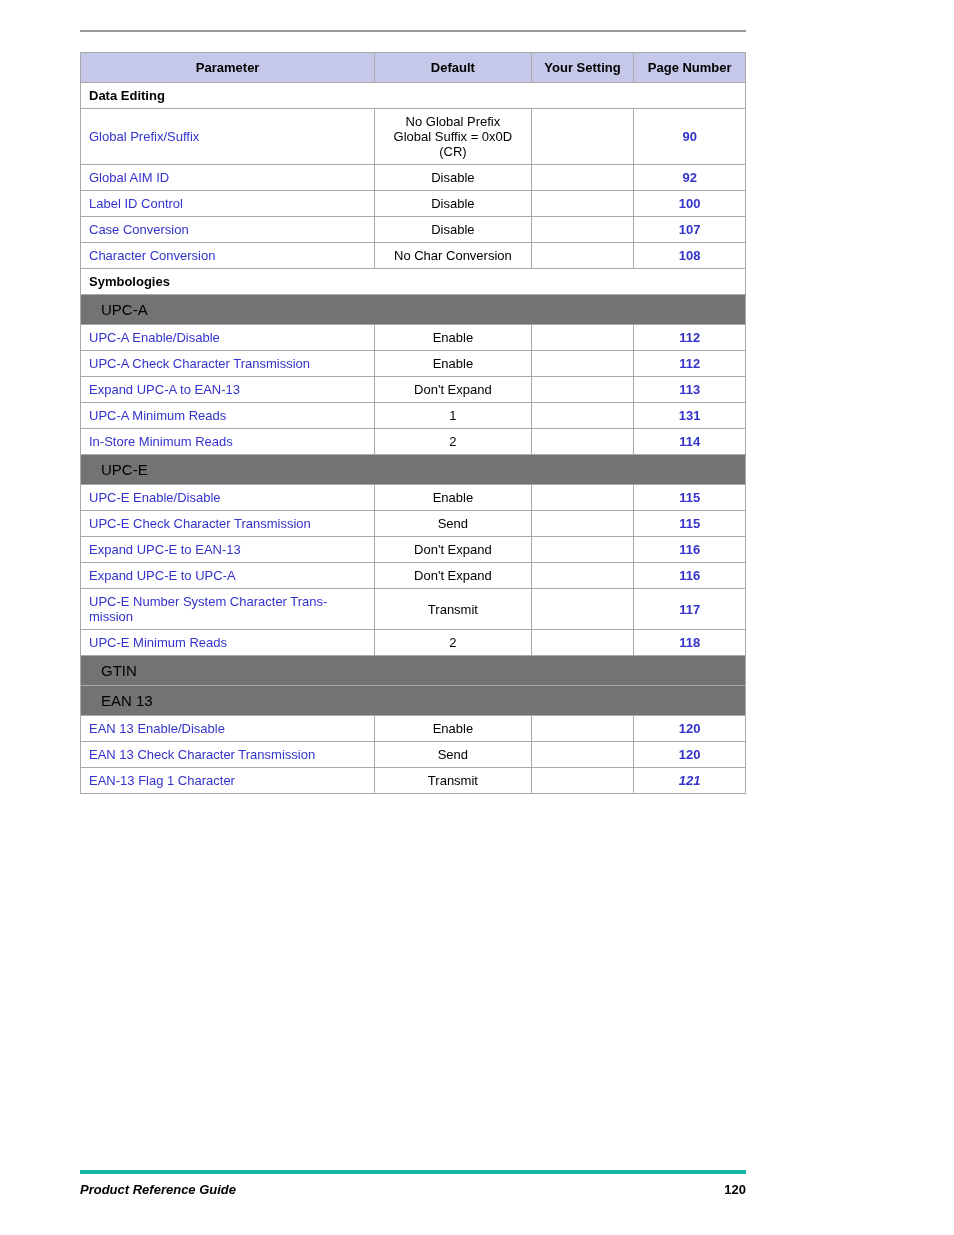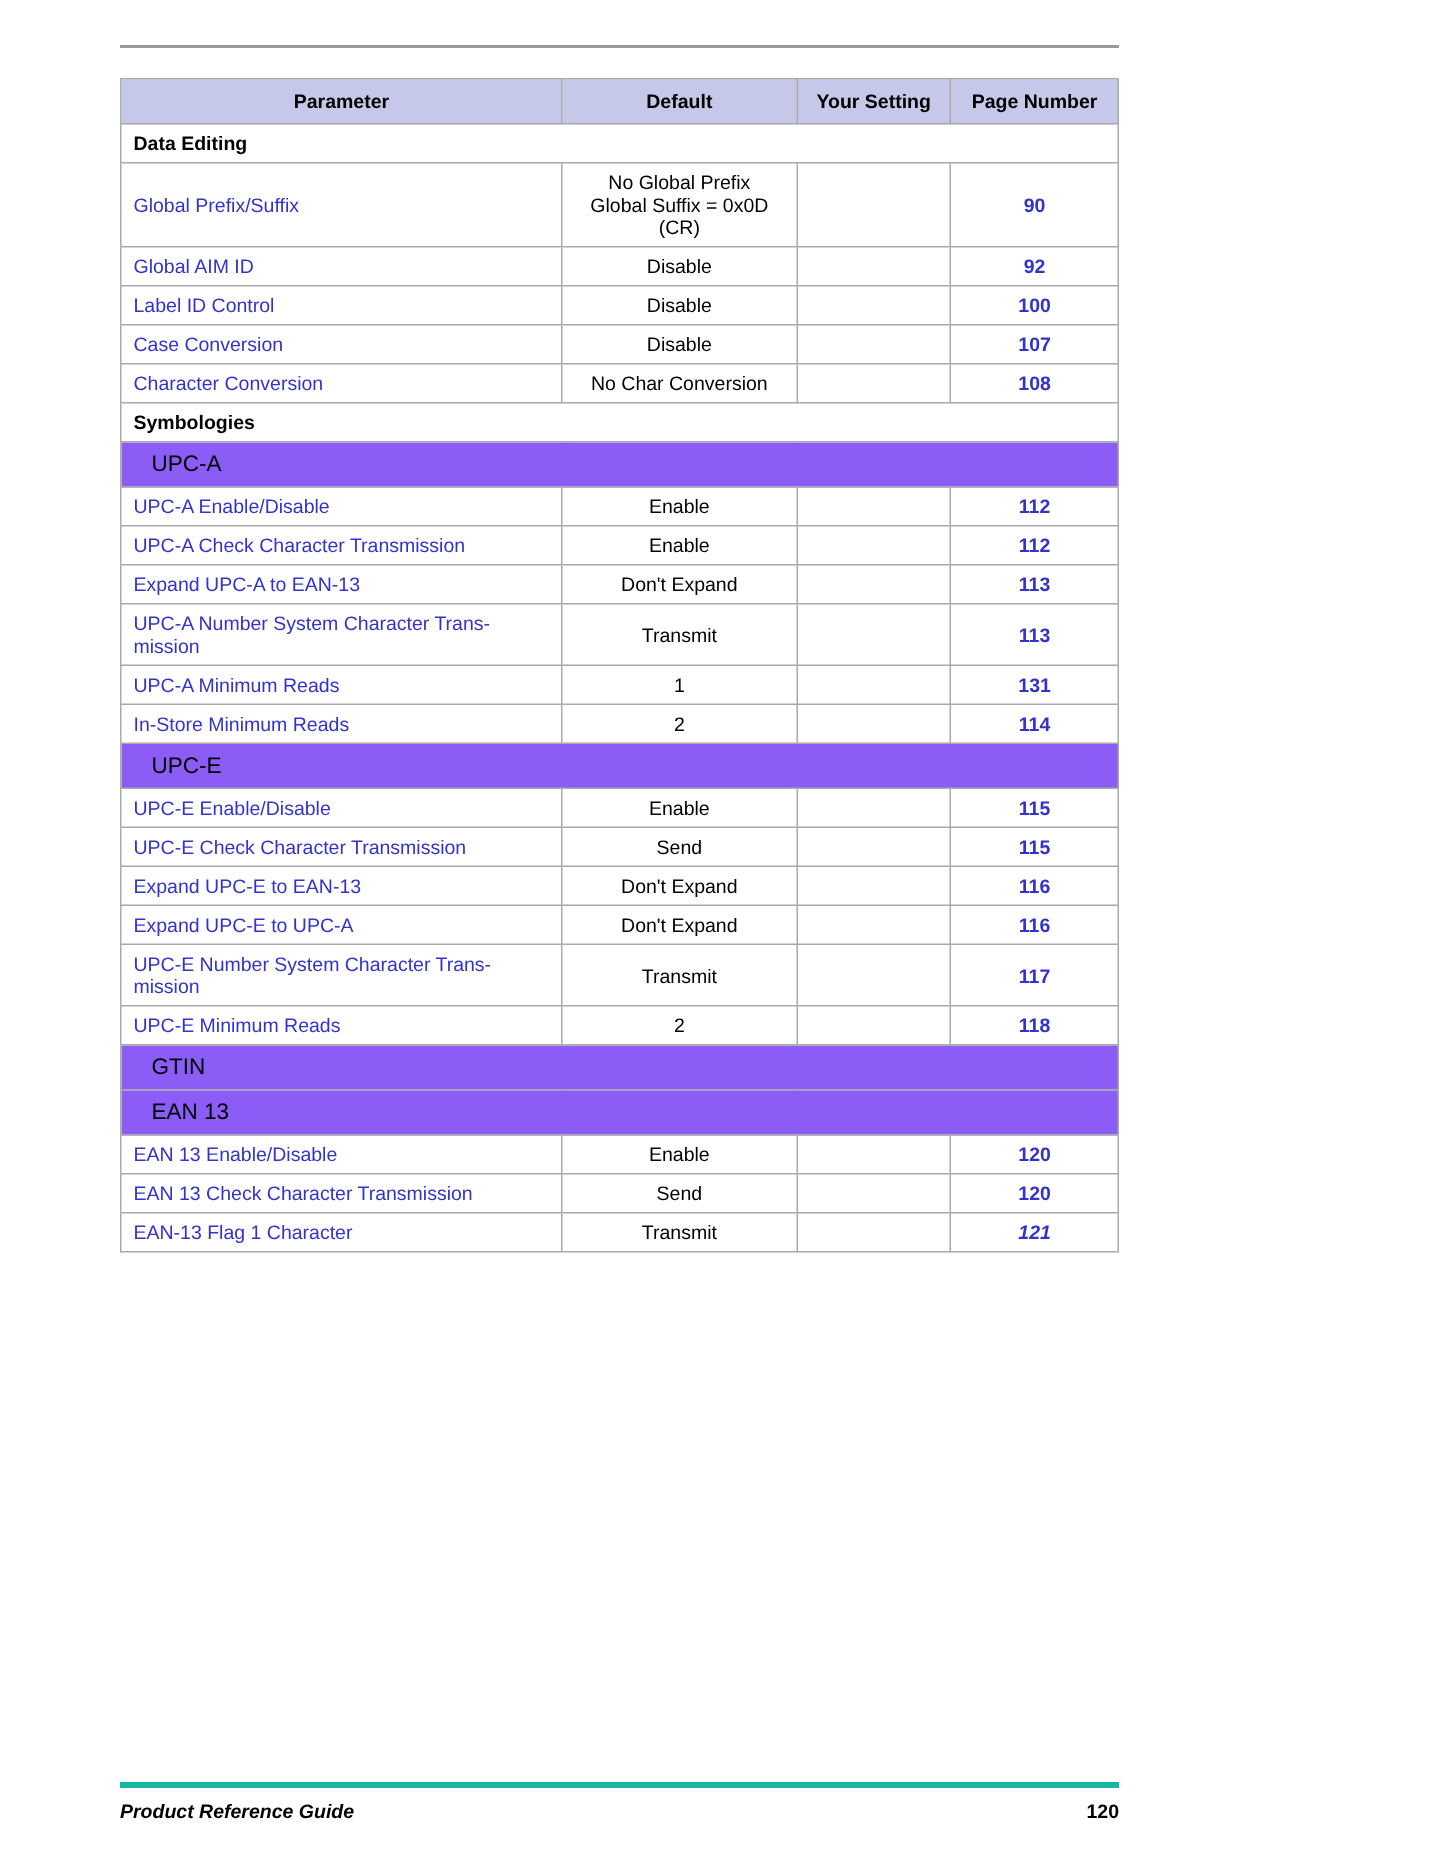--- a/index.html
+++ b/index.html
@@ -7,21 +7,21 @@
       font-family: Arial, sans-serif;
       font-size: 13px;
       background: #fff;
       color: #000;
       width: 954px;
       min-height: 1235px;
     }
     .page {
       width: 826px;
       min-height: 1235px;
-      padding: 30px 80px 20px 80px;
+      padding: 30px 80px 38px 80px;
       display: flex;
       flex-direction: column;
     }
     .top-rule {
       border-top: 2px solid #999;
       margin-bottom: 20px;
     }
     .table-container {
       flex: 1;
     }
@@ -44,21 +44,21 @@
       padding: 5px 8px;
       vertical-align: middle;
     }
     .section-header td {
       background-color: #fff;
       font-weight: bold;
       font-size: 13px;
       padding: 5px 8px;
     }
     .subsection-row td {
-      background-color: #8b5cf6;
+      background-color: #737373;
       font-size: 15px;
       font-weight: normal;
       padding: 6px 20px;
     }
     .param-link {
       color: #3333cc;
       text-decoration: none;
     }
     .page-num {
       color: #0000ff;
@@ -157,26 +157,20 @@
             <td class="your-setting-cell" style="min-width: 80px;"></td>
             <td class="page-num"><a class="param-link" href="#" style="font-weight: bold;">112</a></td>
           </tr>
           <tr>
             <td><a class="param-link" href="#">Expand UPC-A to EAN-13</a></td>
             <td class="default-cell">Don't Expand</td>
             <td class="your-setting-cell" style="min-width: 80px;"></td>
             <td class="page-num"><a class="param-link" href="#" style="font-weight: bold;">113</a></td>
           </tr>
           <tr>
-            <td><a class="param-link" href="#">UPC-A Number System Character Trans-<br>mission</a></td>
-            <td class="default-cell">Transmit</td>
-            <td class="your-setting-cell" style="min-width: 80px;"></td>
-            <td class="page-num"><a class="param-link" href="#" style="font-weight: bold;">113</a></td>
-          </tr>
-          <tr>
             <td><a class="param-link" href="#">UPC-A Minimum Reads</a></td>
             <td class="default-cell">1</td>
             <td class="your-setting-cell" style="min-width: 80px;"></td>
             <td class="page-num"><a class="param-link" href="#" style="font-weight: bold;">131</a></td>
           </tr>
           <tr>
             <td><a class="param-link" href="#">In-Store Minimum Reads</a></td>
             <td class="default-cell">2</td>
             <td class="your-setting-cell" style="min-width: 80px;"></td>
             <td class="page-num"><a class="param-link" href="#" style="font-weight: bold;">114</a></td>

